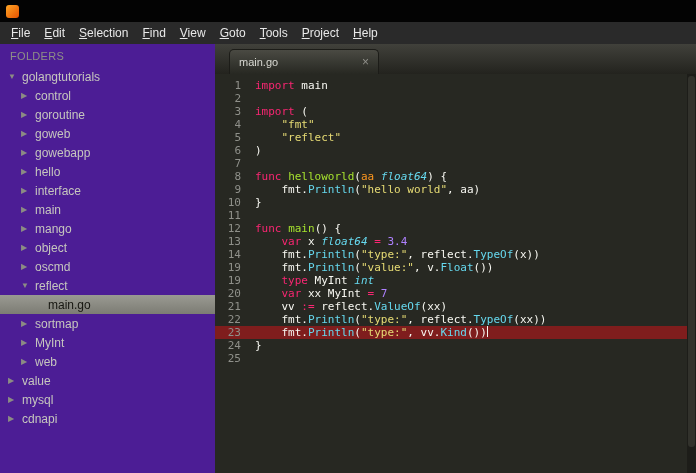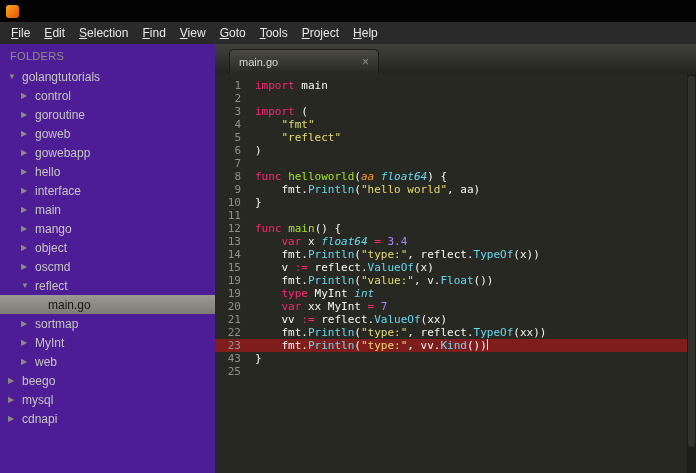--- a/index.html
+++ b/index.html
@@ -39,21 +39,21 @@
     font-size:11px;line-height:13px;overflow:hidden}
   .line{display:flex;height:13px}
   .line.current{background:#7f1d1d}
   .gutter{width:40px;text-align:right;padding-right:14px;color:#8f908a;flex-shrink:0}
   .code{white-space:pre;color:#f8f8f2}
   .caret{display:inline-block;width:1px;height:11px;background:#f8f8f0;vertical-align:-1px}
 
   .vscroll{position:absolute;right:0;top:30px;bottom:0;width:9px;background:#1d1d19}
   .vscroll .thumb{position:absolute;top:2px;left:1px;right:1px;height:93%;background:#32322c;border-radius:3px}
 </style>
-<style>.tok-k{color:#f92672}.tok-f{color:#a6e22e}.tok-t{color:#66d9ef;font-style:italic}.tok-c{color:#66d9ef}.tok-s{color:#e6db74}.tok-n{color:#ae81ff}.tok-o{color:#f92672}.tok-p{color:#f8f8f2}.tok-a{color:#fd971f;font-style:italic}</style></head>
+<style>.tok-k{color:#f92672}.tok-f{color:#a6e22e}.tok-t{color:#66d9ef;font-style:italic}.tok-c{color:#66d9ef}.tok-s{color:#e6db74}.tok-n{color:#ae81ff}.tok-o{color:#f92672}.tok-p{color:#f8f8f2}.tok-a{color:#fd971f;}</style></head>
 <body>
 
 <div class="window">
   <div class="titlebar">
     <span class="appicon"></span>
   </div>
   <div class="menubar" id="menubar">
       <span class="menu-item">File</span>
       <span class="menu-item">Edit</span>
       <span class="menu-item">Selection</span>
@@ -127,21 +127,21 @@
           <div class="tree-row" style="padding-left: 21px;">
             <span class="arrow">▶</span>
             <span class="tree-label">MyInt</span>
           </div>
           <div class="tree-row" style="padding-left: 21px;">
             <span class="arrow">▶</span>
             <span class="tree-label">web</span>
           </div>
           <div class="tree-row" style="padding-left: 8px;">
             <span class="arrow">▶</span>
-            <span class="tree-label">beego</span>
+            <span class="tree-label">value</span>
           </div>
           <div class="tree-row" style="padding-left: 8px;">
             <span class="arrow">▶</span>
             <span class="tree-label">mysql</span>
           </div>
           <div class="tree-row" style="padding-left: 8px;">
             <span class="arrow">▶</span>
             <span class="tree-label">cdnapi</span>
           </div>
         </div>
@@ -204,24 +204,20 @@
           </div>
           <div class="line">
             <span class="gutter">13</span>
             <span class="code"><span class="tok-p">    </span><span class="tok-k">var</span><span class="tok-p"> x </span><span class="tok-t">float64</span><span class="tok-p"> </span><span class="tok-o">=</span><span class="tok-p"> </span><span class="tok-n">3.4</span></span>
           </div>
           <div class="line">
             <span class="gutter">14</span>
             <span class="code"><span class="tok-p">    fmt.</span><span class="tok-c">Println</span><span class="tok-p">(</span><span class="tok-s">"type:"</span><span class="tok-p">, reflect.</span><span class="tok-c">TypeOf</span><span class="tok-p">(x))</span></span>
           </div>
           <div class="line">
-            <span class="gutter">15</span>
-            <span class="code"><span class="tok-p">    v </span><span class="tok-o">:=</span><span class="tok-p"> reflect.</span><span class="tok-c">ValueOf</span><span class="tok-p">(x)</span></span>
-          </div>
-          <div class="line">
             <span class="gutter">19</span>
             <span class="code"><span class="tok-p">    fmt.</span><span class="tok-c">Println</span><span class="tok-p">(</span><span class="tok-s">"value:"</span><span class="tok-p">, v.</span><span class="tok-c">Float</span><span class="tok-p">())</span></span>
           </div>
           <div class="line">
             <span class="gutter">19</span>
             <span class="code"><span class="tok-p">    </span><span class="tok-k">type</span><span class="tok-p"> MyInt </span><span class="tok-t">int</span></span>
           </div>
           <div class="line">
             <span class="gutter">20</span>
             <span class="code"><span class="tok-p">    </span><span class="tok-k">var</span><span class="tok-p"> xx MyInt </span><span class="tok-o">=</span><span class="tok-p"> </span><span class="tok-n">7</span></span>
@@ -232,21 +228,21 @@
           </div>
           <div class="line">
             <span class="gutter">22</span>
             <span class="code"><span class="tok-p">    fmt.</span><span class="tok-c">Println</span><span class="tok-p">(</span><span class="tok-s">"type:"</span><span class="tok-p">, reflect.</span><span class="tok-c">TypeOf</span><span class="tok-p">(xx))</span></span>
           </div>
           <div class="line current">
             <span class="gutter">23</span>
             <span class="code"><span class="tok-p">    fmt.</span><span class="tok-c">Println</span><span class="tok-p">(</span><span class="tok-s">"type:"</span><span class="tok-p">, vv.</span><span class="tok-c">Kind</span><span class="tok-p">())</span><span class="caret"></span></span>
           </div>
           <div class="line">
-            <span class="gutter">43</span>
+            <span class="gutter">24</span>
             <span class="code"><span class="tok-p">}</span></span>
           </div>
           <div class="line">
             <span class="gutter">25</span>
             <span class="code"></span>
           </div>
         </div>
       <div class="vscroll">
         <div class="thumb"></div>
       </div>

